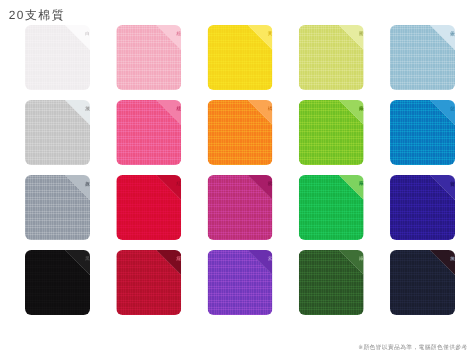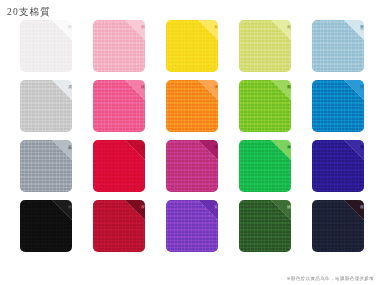--- a/index.html
+++ b/index.html
@@ -15,21 +15,21 @@
     position: relative;
   }
 
   #page-title {
     position: absolute;
     left: 7px;
     top: 6px;
     font-size: 9.5px;
     color: #4a4a4a;
     letter-spacing: 1.2px;
-    font-family: Liberation Serif, serif;
+    font-family: Liberation Sans, sans-serif;
     white-space: nowrap;
   }
 
   #swatch-grid {
     position: absolute;
     left: 20px;
     top: 20px;
     width: 345px;
     display: grid;
     grid-template-columns: repeat(5, 52px);

